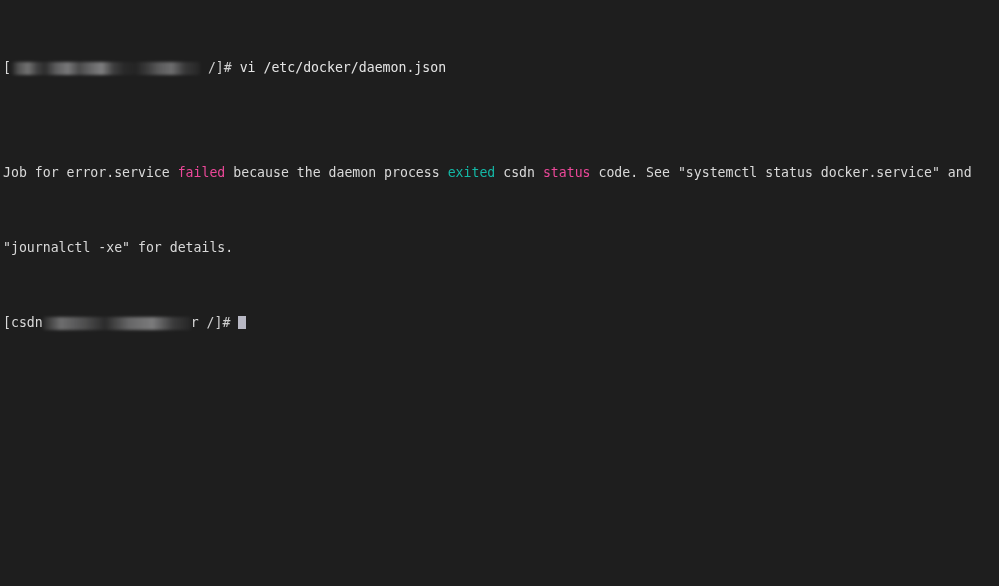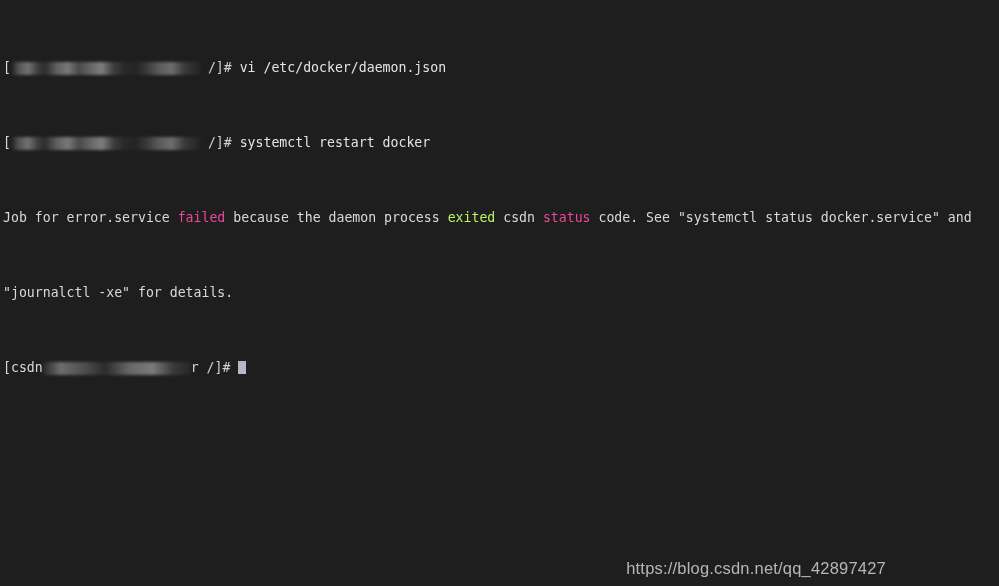--- a/index.html
+++ b/index.html
@@ -38,21 +38,21 @@
 
   .line {
     height: 15px;
     white-space: pre;
     display: block;
   }
 
   
   .c-default { color: #d9d9d9; }
   .c-red     { color: #ec4899; }
-  .c-yellow  { color: #bef264; }
+  .c-yellow  { color: #14b8a6; }
   .c-white   { color: #e4e4e4; }
   .c-punct   { color: #cfcfcf; }
 
   
   .redacted {
     display: inline-block;
     vertical-align: -3px;
     height: 13px;
     border-radius: 1px;
     background:
@@ -115,28 +115,26 @@
 <body>
 
 <div id="terminal">
 
   <div class="term-body">
 
     
     <div class="line"><span class="c-default">[</span><span class="redacted" style="width:189px"></span><span class="c-punct"> /]# </span><span class="c-white">vi /etc/docker/daemon.json</span></div>
 
     
-    <div class="line"><span class="c-default">[</span><span class="redacted" style="width:189px"></span><span class="c-punct"> /]# </span><span class="c-white">systemctl restart docker</span></div>
 
     
     <div class="line"><span class="c-default">Job for error.service </span><span class="c-red">failed</span><span class="c-default"> because the daemon process </span><span class="c-yellow">exited</span><span class="c-default"> csdn </span><span class="c-red">status</span><span class="c-default"> code. See "systemctl status docker.service" and</span></div>
 
     
     <div class="line">"journalctl -xe" for details.</div>
 
     
     <div class="line"><span class="c-default">[csdn</span><span class="redacted short" style="width:148px"></span><span class="c-default">r</span><span class="c-punct"> /]# </span><span class="cursor"></span></div>
 
   </div>
 
-  <div id="watermark">https://blog.csdn.net/qq_42897427</div>
 
 </div>
 
 </body></html>

